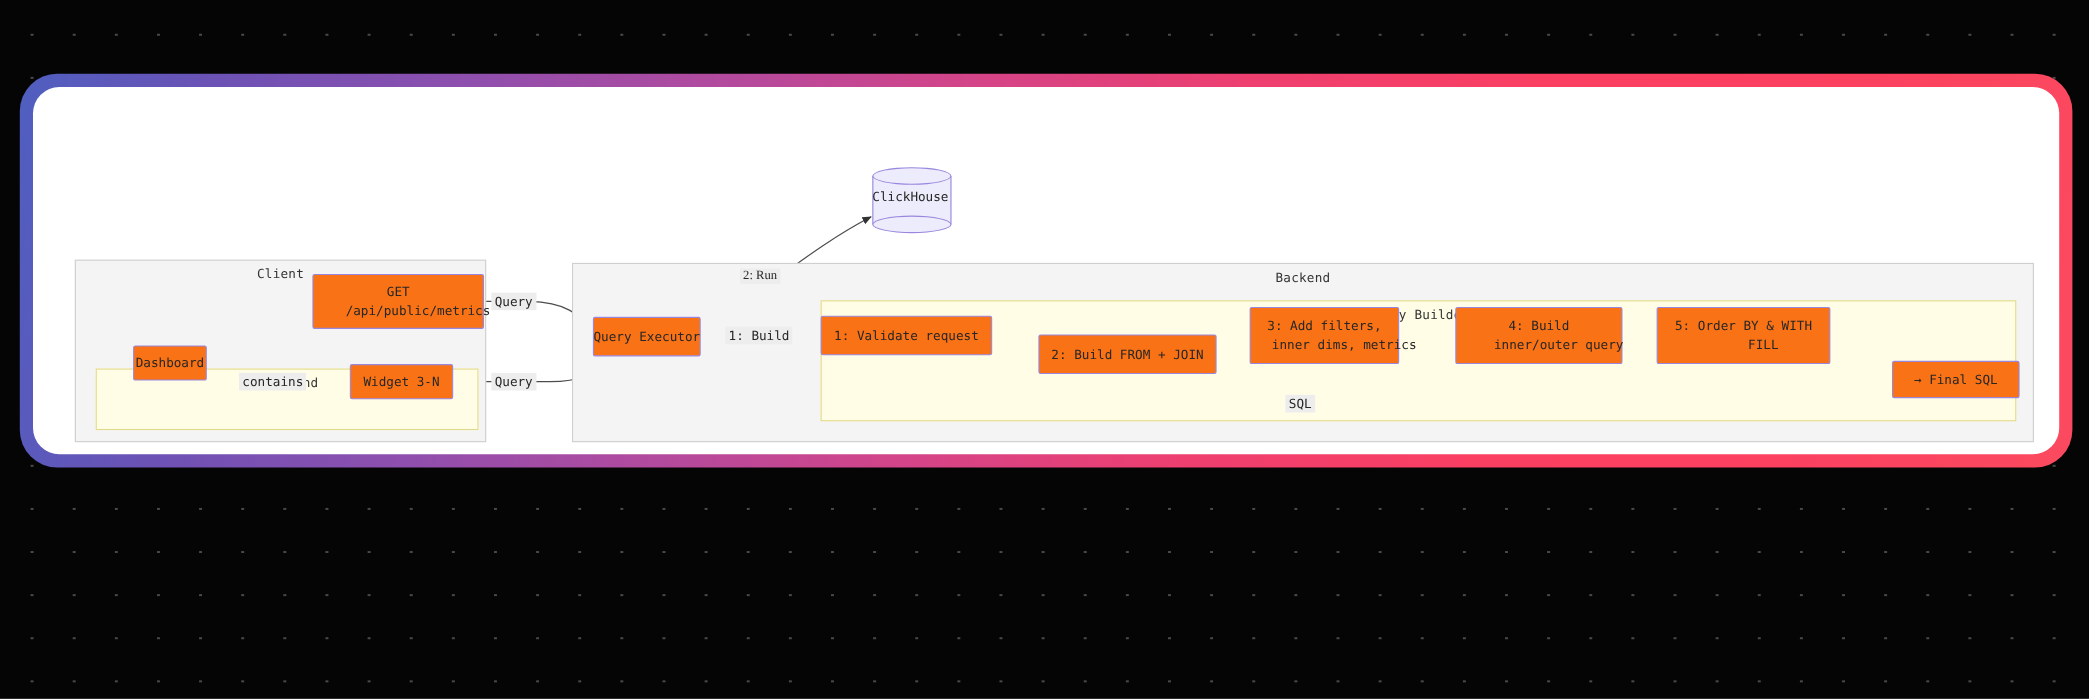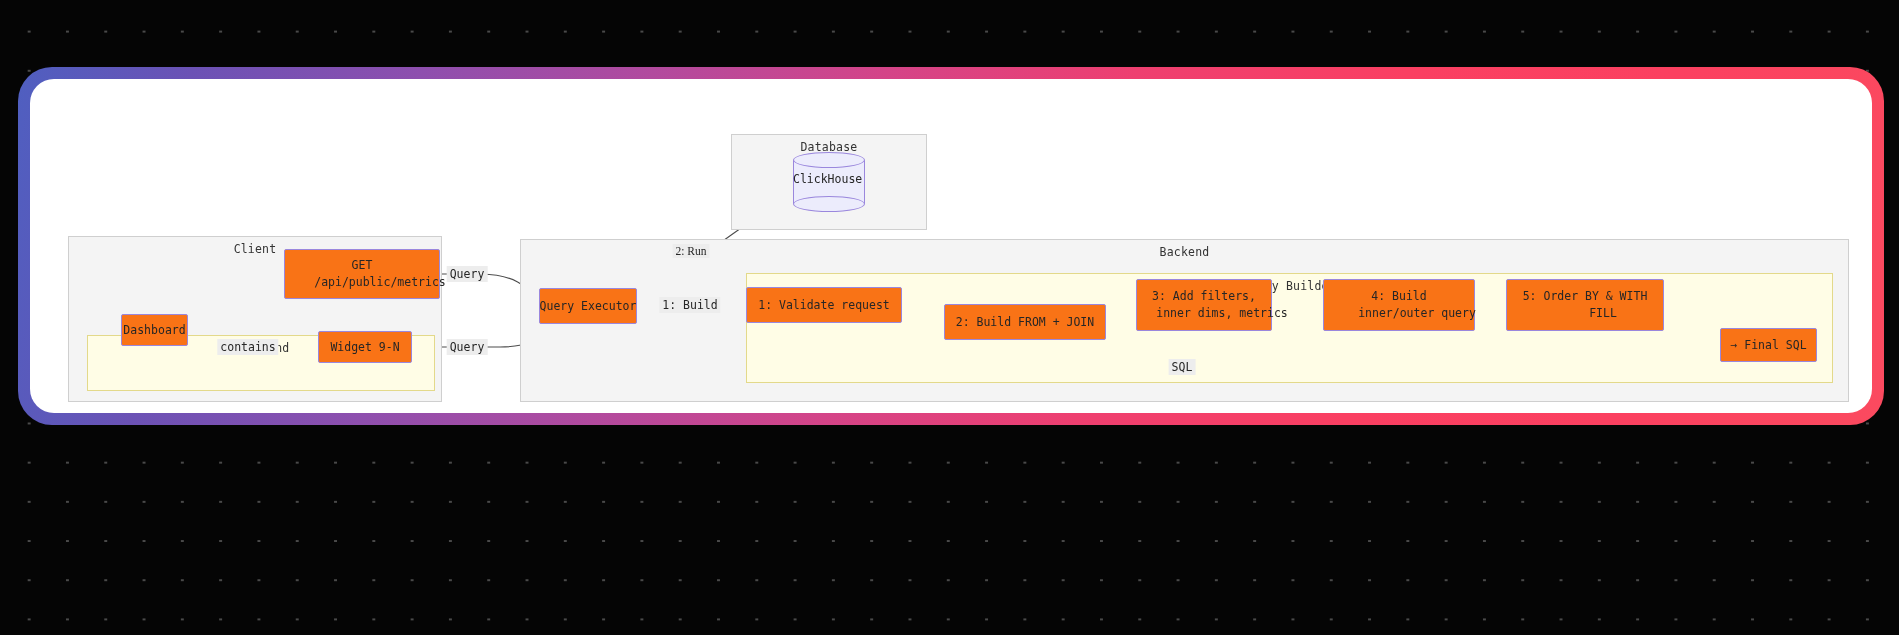--- a/index.html
+++ b/index.html
@@ -163,43 +163,40 @@
         </svg>
 
         <div class="group" style="left:38px; top:157px; width:374px; height:166px;">
           <div class="group-title">Client</div>
         </div>
 
         <div class="group yellow" style="left:57px; top:256px; width:348px; height:56px;">
           <div class="group-title">Frontend</div>
         </div>
 
-        <div class="group" style="left:701px; top:55px; width:196px; height:96px;">
-          <div class="group-title">Database</div>
-        </div>
 
         <div class="group" style="left:490px; top:160px; width:1329px; height:163px;">
           <div class="group-title">Backend</div>
         </div>
 
         <div class="group yellow" style="left:716px; top:194px; width:1087px; height:110px;">
           <div class="group-title">Query Builder</div>
         </div>
 
         <div class="node" style="left:254px; top:170px; width:156px; height:50px;">
           <span>GET</span>
           <span class="l2">/api/public/metrics</span>
         </div>
 
         <div class="node" style="left:91px; top:235px; width:67px; height:32px;">
           <span>Dashboard</span>
         </div>
 
         <div class="node" style="left:288px; top:252px; width:94px; height:32px;">
-          <span>Widget 9-N</span>
+          <span>Widget 3-N</span>
         </div>
 
         <div class="cyl" style="left:763px; top:73px;">
           <div class="body"></div>
           <div class="bot"></div>
           <div class="top"></div>
           <div class="lbl">ClickHouse</div>
         </div>
 
         <div class="node" style="left:509px; top:209px; width:98px; height:36px;">
@@ -222,21 +219,21 @@
         <div class="node" style="left:1293px; top:200px; width:152px; height:52px;">
           <span>4: Build</span>
           <span class="l2">inner/outer query</span>
         </div>
 
         <div class="node" style="left:1476px; top:200px; width:158px; height:52px;">
           <span>5: Order BY &amp; WITH</span>
           <span class="l2">FILL</span>
         </div>
 
-        <div class="node" style="left:1690px; top:249px; width:97px; height:34px;">
+        <div class="node" style="left:1690px; top:249px; width:116px; height:34px;">
           <span>→ Final SQL</span>
         </div>
 
         <div class="elabel" style="left:218px; top:268px;">contains</div>
         <div class="elabel" style="left:437px; top:195px;">Query</div>
         <div class="elabel" style="left:437px; top:268px;">Query</div>
         <div class="elabel" style="left:661px; top:172px;font-family:Liberation Serif, serif;">2: Run</div>
         <div class="elabel" style="left:660px; top:226px;">1: Build</div>
         <div class="elabel" style="left:1152px; top:288px;">SQL</div>
 

